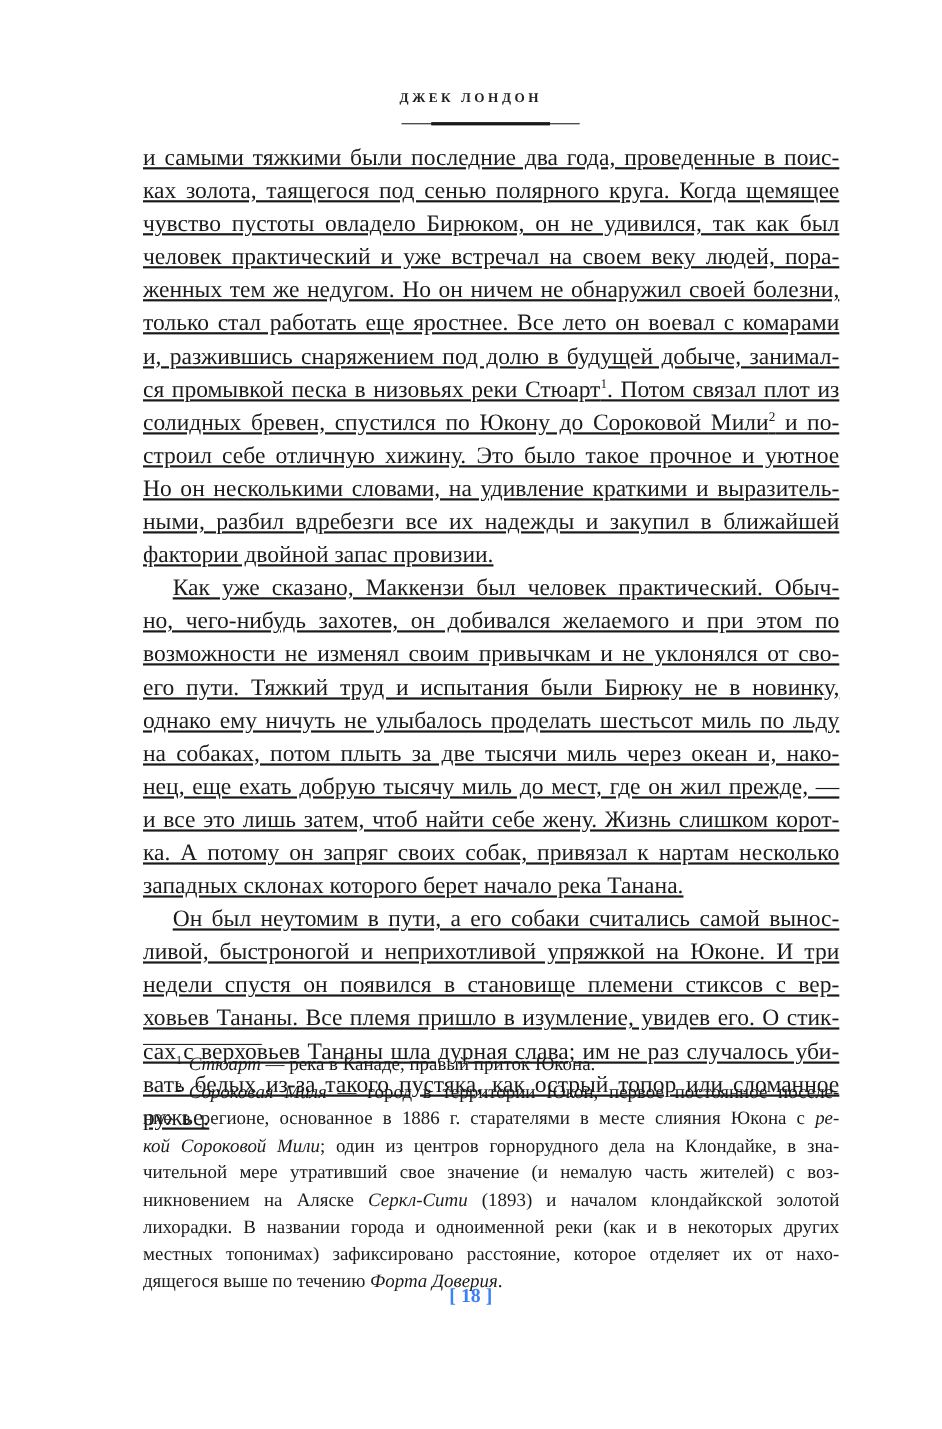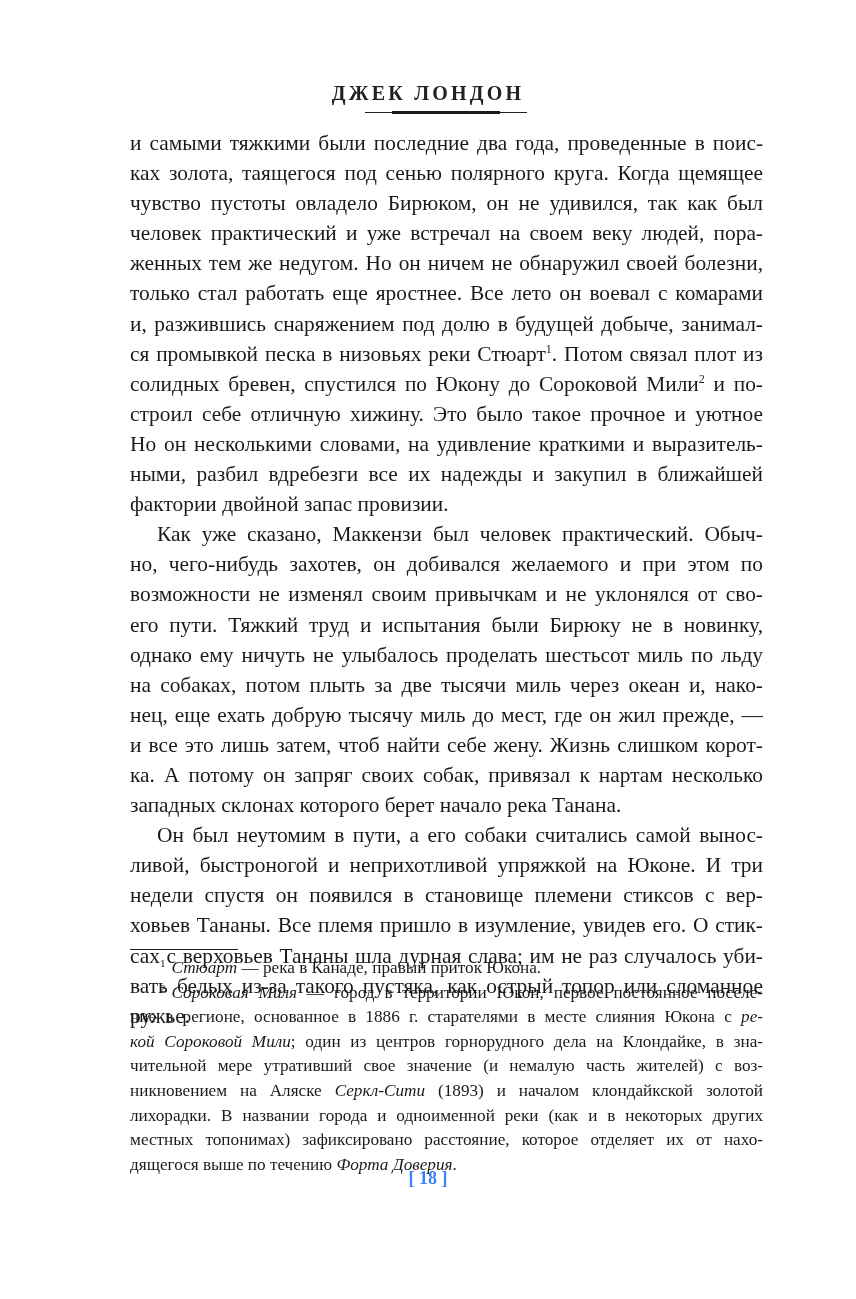--- a/index.html
+++ b/index.html
@@ -1,21 +1,21 @@
 <!DOCTYPE html>
 <html><head>
 <meta charset="utf-8">
 <style>
   html, body { margin: 0; padding: 0; background: #ffffff; }
   body { width: 856px; height: 1299px; position: relative; overflow: hidden; color: #1a1a1a; font-family: "Liberation Serif", "DejaVu Serif", serif; }
-  .running-head { position: absolute; top: 82px; left: 0; width: 856px; text-align: center; font-size: 20px; font-weight: bold; letter-spacing: 3.2px; color: #222; }
+  .running-head { position: absolute; top: 82px; left: 0; width: 856px; text-align: center; font-size: 12px; font-weight: bold; letter-spacing: 3.2px; color: #222; }
   .head-rule { position: absolute; top: 112px; left: 365px; width: 162px; height: 1px; background: #222; }
   .head-rule-thick { position: absolute; top: 111px; left: 392px; width: 108px; height: 3px; background: #1a1a1a; }
   .body-text { position: absolute; top: 128px; left: 130px; width: 633px; font-size: 21.4px; line-height: 30.1px; text-align: justify; }
-  .body-text .line { display: block; text-align: justify; text-align-last: justify; white-space: nowrap; height: 30.1px; }
+  .body-text .line { display: block; text-align: justify; text-align-last: justify; white-space: nowrap; height: 30.1px; text-decoration: underline; }
   .body-text .line.last { text-align-last: left; }
   .body-text .line.indent { padding-left: 27px; }
   sup { font-size: 12px; line-height: 0; vertical-align: 8px; }
   .fn-rule { position: absolute; top: 949px; left: 130px; width: 108px; height: 1px; background: #222; }
   .footnotes { position: absolute; top: 956px; left: 130px; width: 633px; font-size: 17.2px; line-height: 24.6px; }
   .footnotes .line { display: block; text-align: justify; text-align-last: justify; white-space: nowrap; height: 24.6px; }
   .footnotes .line.last { text-align-last: left; }
   .footnotes .line.indent { padding-left: 30px; }
   .fn-mark { font-size: 11px; vertical-align: 6px; line-height: 0; margin-right: 6px; }
   i { font-style: italic; }

